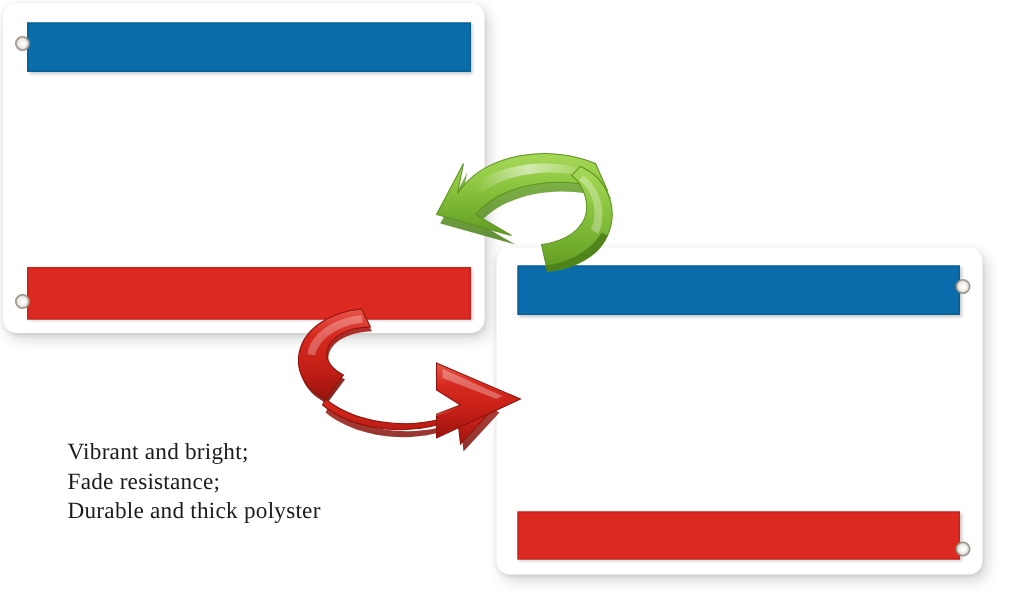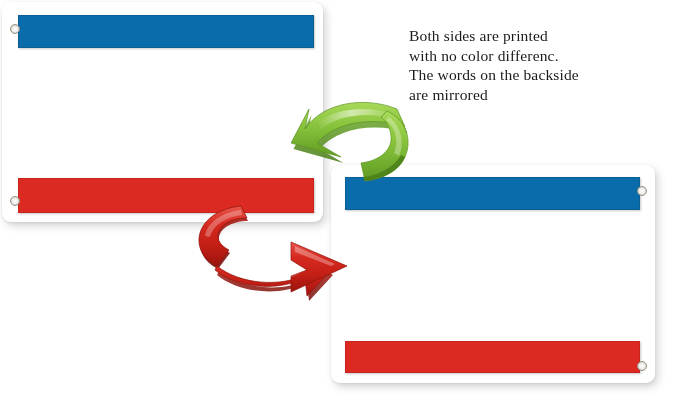--- a/index.html
+++ b/index.html
@@ -236,19 +236,18 @@
              L 96,88
              L 96,72
              L 112,66
              L 96,56
              Z" fill="url(#gRedTop)" stroke="#8f120b" stroke-width="0.7"></path>
     <path d="M 100,42 L 140,60 L 136,62 L 100,48 Z" fill="#ffffff" opacity="0.30"></path>
 
     <path d="M 30,64 C 52,78 88,80 110,68 L 108,63 C 86,74 52,72 32,60 Z" fill="url(#gRedHi)"></path>
   </svg>
 
-  <div class="caption" id="caption-back">Both sides are printed
-with no color differenc.
-The words on the backside
-are mirrored</div>
-
+
+  <div class="caption" id="caption-front">Vibrant and bright;
+Fade resistance;
+Durable and thick polyster</div>
 
 </div>
 
 </body></html>

